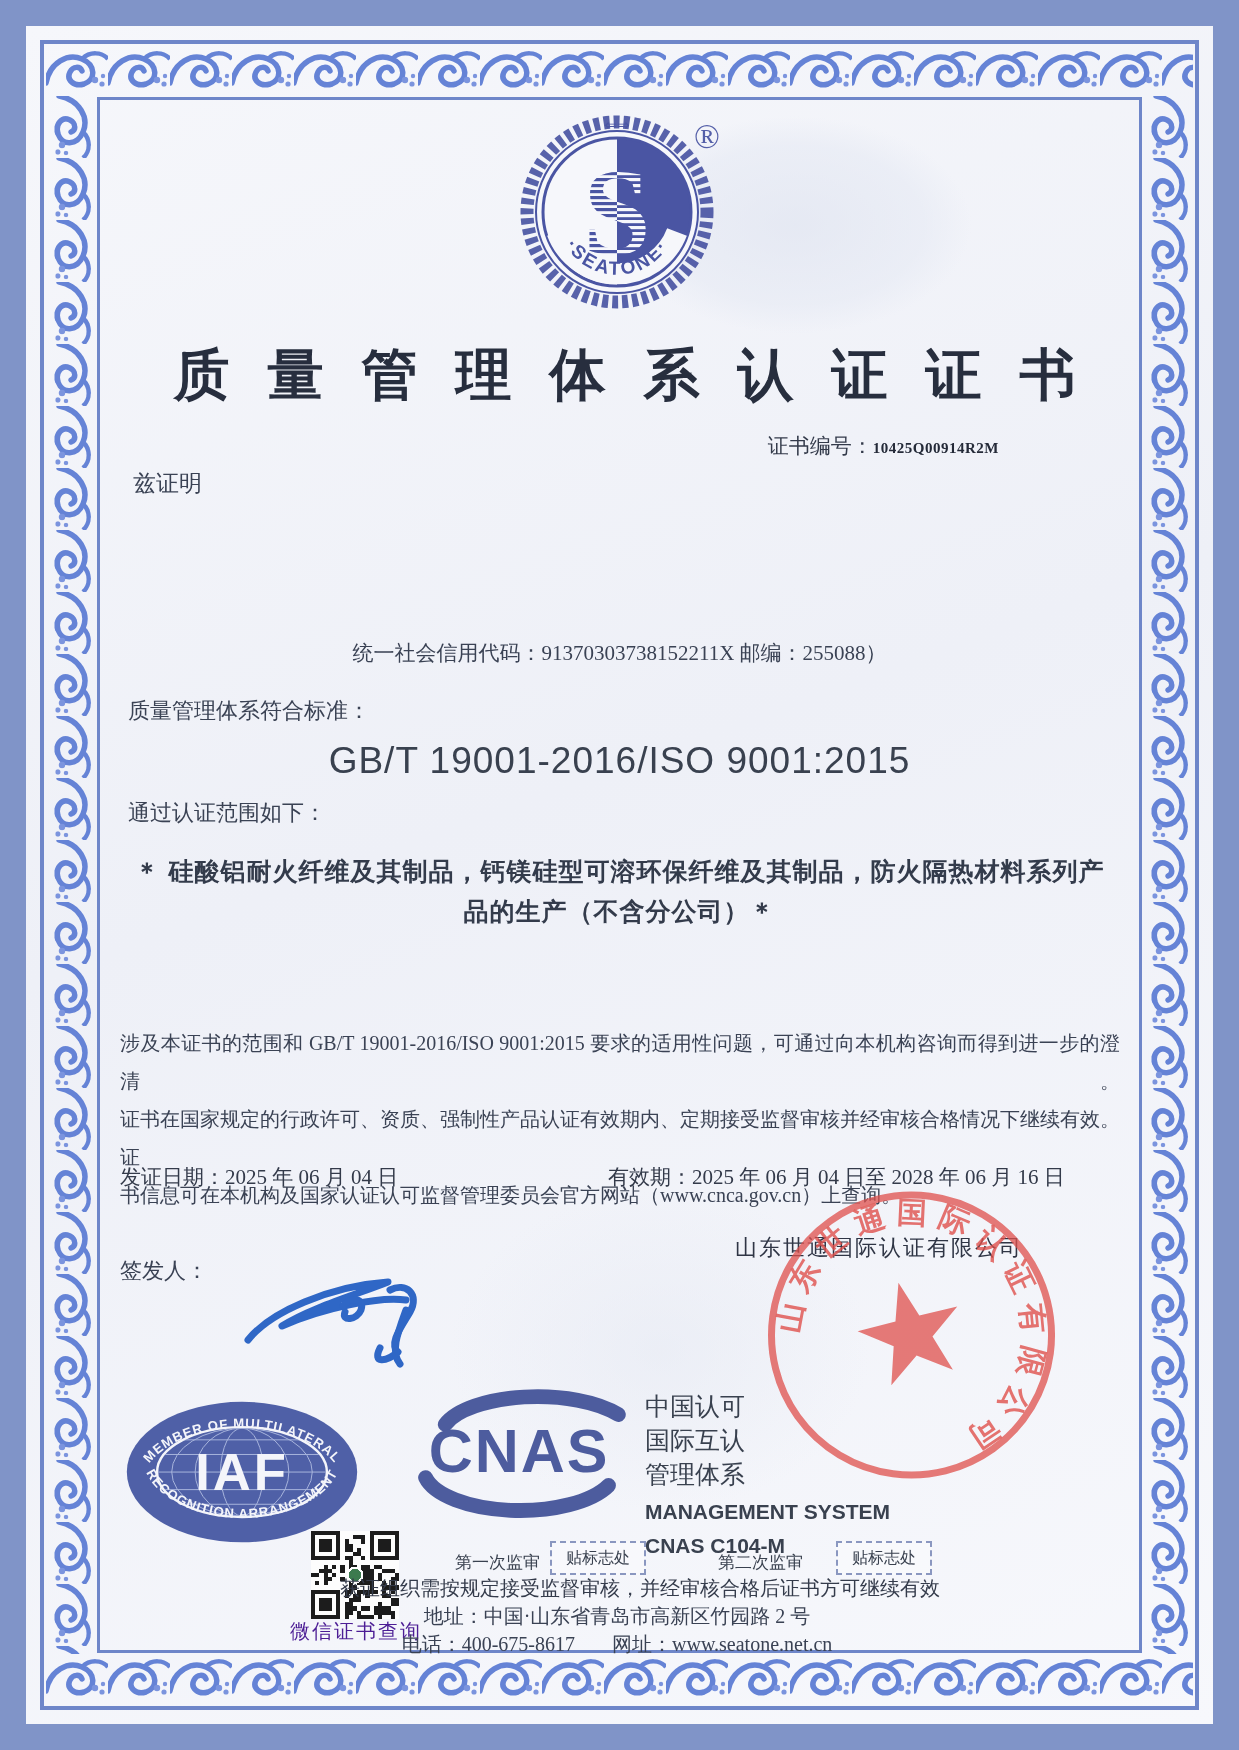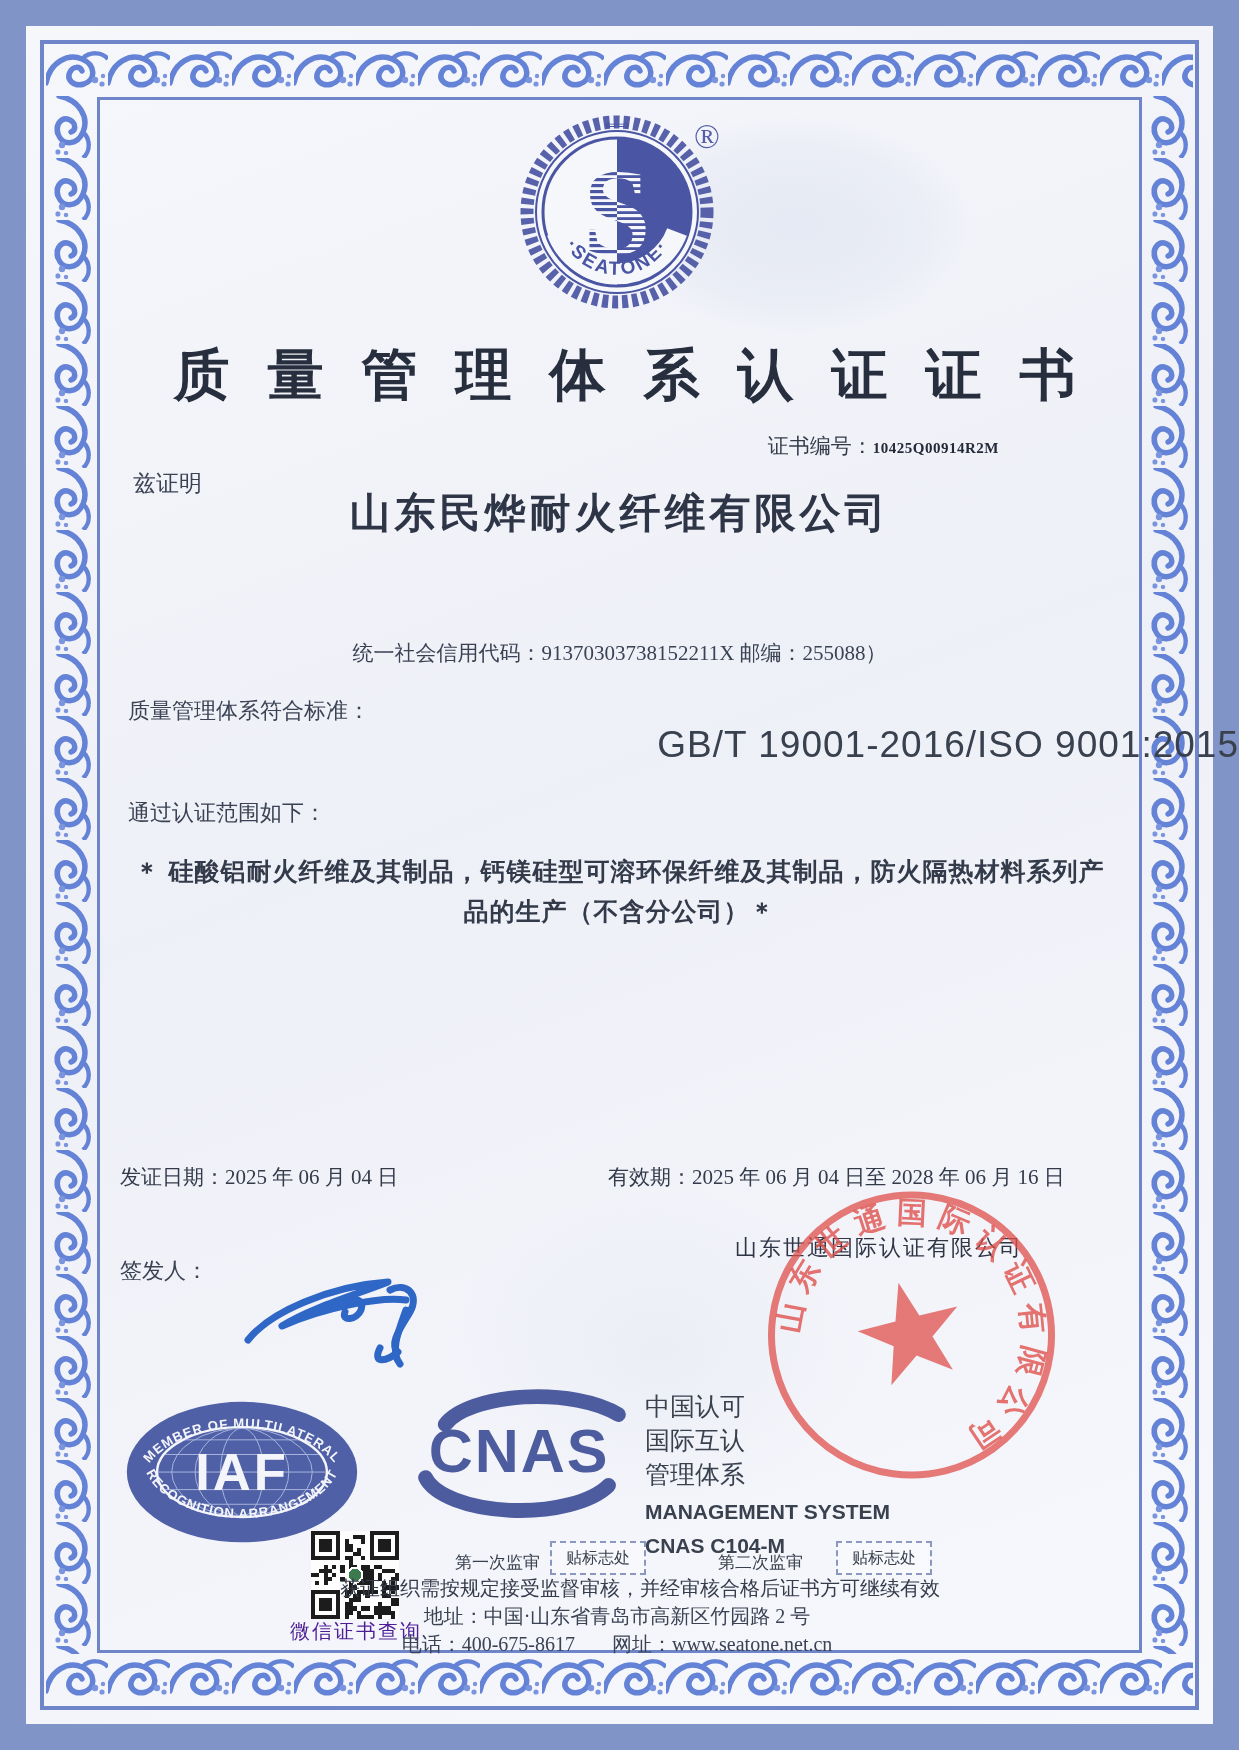--- a/index.html
+++ b/index.html
@@ -20,21 +20,21 @@
   .center{left:0;right:0;text-align:center;}
   .title{top:338px;font-size:56px;font-weight:700;letter-spacing:38px;padding-left:48px;color:#272e3e;}
   .certno{top:432px;right:240px;font-size:21px;color:#333a4a;}
   .certno b{font-size:15px;color:#242a38;letter-spacing:.5px;}
   .certify{left:133px;top:468px;font-size:23px;}
   .company{top:486px;font-size:41px;font-weight:700;letter-spacing:4px;color:#2e3546;
            font-family:"Liberation Sans",sans-serif;}
   .addr1{top:601px;font-size:21px;}
   .addr2{top:639px;font-size:21px;}
   .stdlabel{left:128px;top:696px;font-size:22px;}
-  .standard{top:724px;font-size:37px;color:#39414f;font-family:"Liberation Sans",sans-serif;letter-spacing:1px;text-align:right;}
+  .standard{top:740px;font-size:37px;color:#39414f;font-family:"Liberation Sans",sans-serif;letter-spacing:1px;}
   .scopelabel{left:128px;top:798px;font-size:22px;}
   .scope{top:851px;font-size:25px;font-weight:700;color:#333b4b;line-height:40px;
          font-family:"Liberation Sans",sans-serif;letter-spacing:1px;}
   .notes{left:120px;top:1024px;width:1000px;font-size:20px;line-height:38px;color:#3a4254;}
   .notes .j{text-align:justify;text-align-last:justify;}
   .daterow{top:1163px;font-size:21px;color:#333a4a;}
   .issue{left:120px;}
   .valid{left:608px;}
   .signer{left:120px;top:1256px;font-size:22px;}
   .issuer{left:735px;top:1233px;font-size:22px;letter-spacing:2px;color:#2f3545;}
@@ -140,31 +140,35 @@
     </svg>
   </div>
   <div class="abs" style="left:694px;top:118px;font-size:34px;color:#545fa8;">®</div>
 
   <div class="abs center title">质量管理体系认证证书</div>
   <div class="abs certno">
     <span>证书编号：</span><b>10425Q00914R2M</b>
   </div>
 
   <div class="abs certify">兹证明</div>
-  <div class="abs center company">山东民烨耐火纤维有限公司</div>
   <div class="abs center addr2">统一社会信用代码：91370303738152211X 邮编：255088）</div>
 
   <div class="abs stdlabel">质量管理体系符合标准：</div>
   <div class="abs center standard">GB/T 19001-2016/ISO 9001:2015</div>
   <div class="abs scopelabel">通过认证范围如下：</div>
   <div class="abs center scope">
     <div>＊ 硅酸铝耐火纤维及其制品，钙镁硅型可溶环保纤维及其制品，防火隔热材料系列产</div>
     <div>品的生产（不含分公司）＊</div>
   </div>
 
+  <div class="abs notes">
+    <div class="j">涉及本证书的范围和 GB/T 19001-2016/ISO 9001:2015 要求的适用性问题，可通过向本机构咨询而得到进一步的澄清。</div>
+    <div class="j">证书在国家规定的行政许可、资质、强制性产品认证有效期内、定期接受监督审核并经审核合格情况下继续有效。证</div>
+    <div>书信息可在本机构及国家认证认可监督管理委员会官方网站（www.cnca.gov.cn）上查询。</div>
+  </div>
 
   <div class="abs daterow issue">
     <span>发证日期：</span><span>2025 年 06 月 04 日</span>
   </div>
   <div class="abs daterow valid">
     <span>有效期：</span><span>2025 年 06 月 04 日至 2028 年 06 月 16 日</span>
   </div>
 
   <div class="abs signer">签发人：</div>
   <div class="abs issuer">山东世通国际认证有限公司</div>

